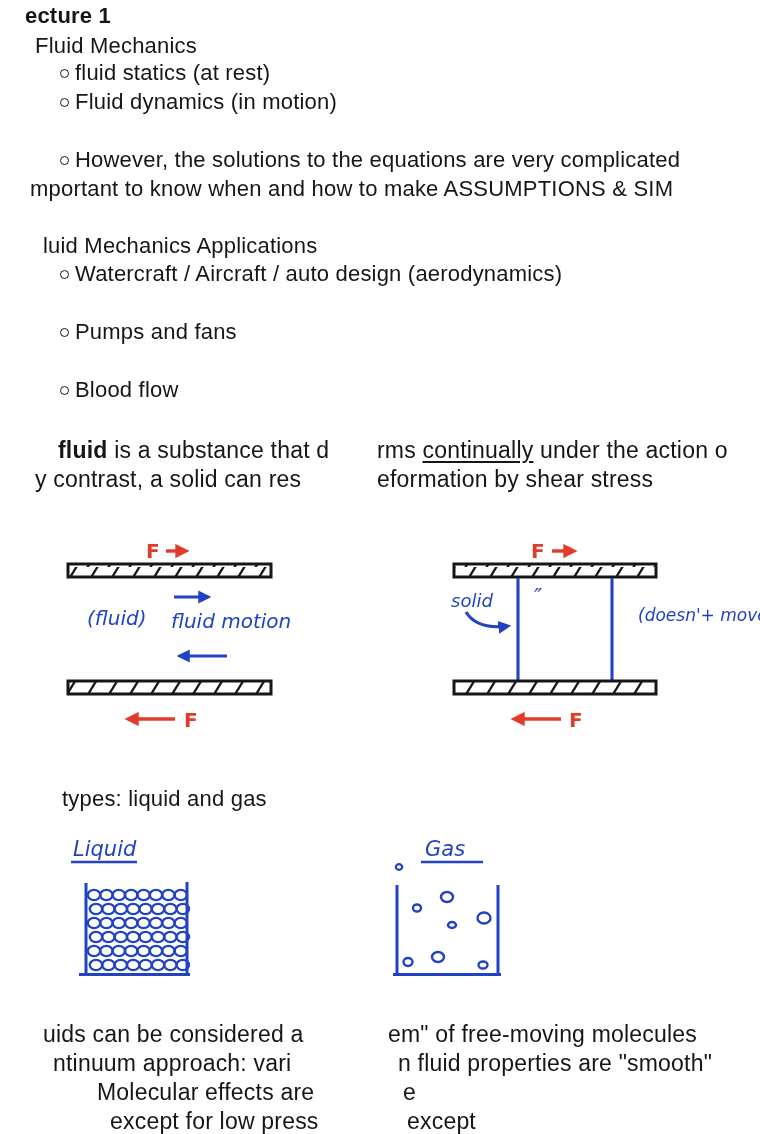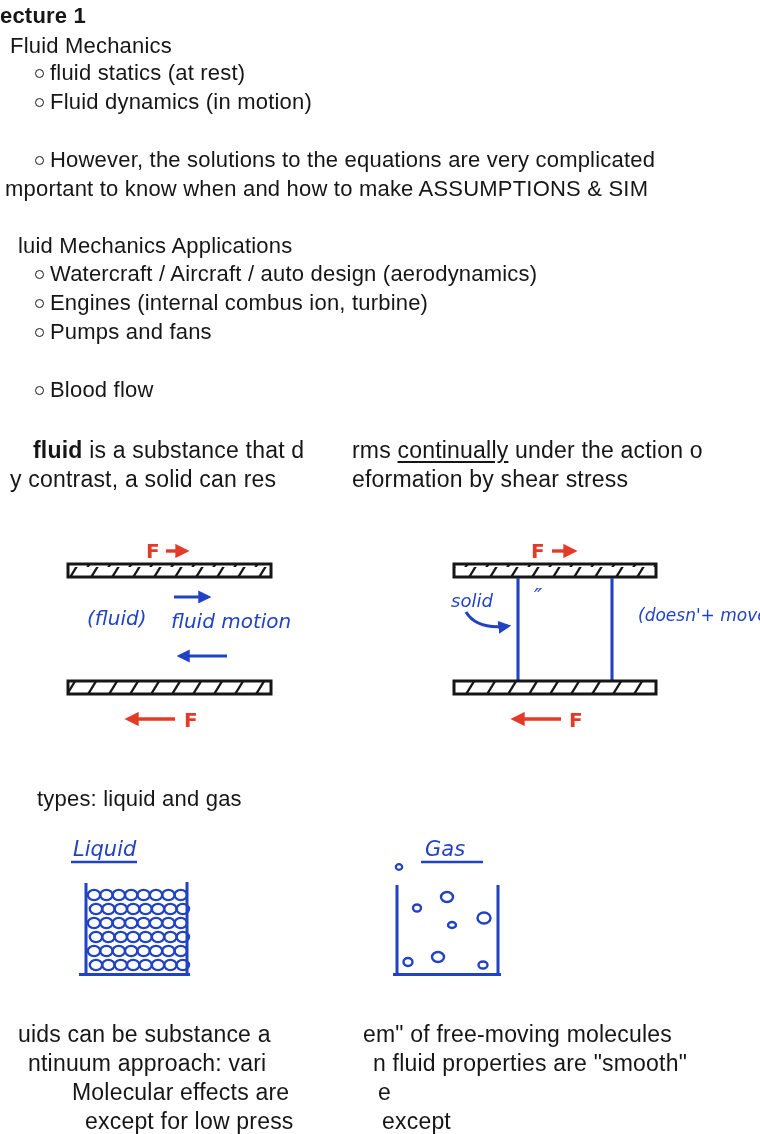--- a/index.html
+++ b/index.html
@@ -1,20 +1,20 @@
 <!DOCTYPE html>
 <html style="--ink: #161616; --red: #e23b2a; --blue: #2143c3;"><head>
 <meta charset="utf-8">
 <style>
   html,body{margin:0;padding:0;background:#fff;}
   .page{
     position:relative;width:760px;height:1134px;background:#ffffff;
     overflow:hidden;font-family:"Liberation Sans",sans-serif;color:var(--ink,#161616);
   }
-  .t{position:absolute;font-size:22px;line-height:25px;white-space:pre;letter-spacing:.2px;}
+  .t{position:absolute;font-size:22px;line-height:25px;white-space:pre;letter-spacing:.2px;padding-left:25px;}
   .big{font-size:23px;}
   .bold{font-weight:bold;}
   .u{text-decoration:underline;text-underline-offset:3px;}
   .ring{
     display:inline-block;width:7px;height:7px;border:1.8px solid var(--ink,#161616);
     border-radius:50%;margin-right:6px;vertical-align:2px;
   }
   svg{position:absolute;left:0;overflow:visible;}
   .plate{fill:url(#hatch);stroke:var(--ink,#161616);stroke-width:3;}
   .red-ln{stroke:var(--red,#e23b2a);stroke-width:3.4;fill:none;}
@@ -32,21 +32,20 @@
 
   <div class="t bold" style="top:3px;left:0">ecture 1</div>
   <div class="t" style="top:33px;left:10px">Fluid Mechanics</div>
   <div class="t" style="top:89px;left:35px"><span class="ring"></span><span>Fluid dynamics (in motion)</span></div>
   <div class="t" style="top:60px;left:35px"><span class="ring"></span><span>fluid statics (at rest)</span></div>
   <div class="t" style="top:147px;left:35px"><span class="ring"></span><span>However, the solutions to the equations are very complicated</span></div>
   <div class="t" style="top:176px;left:5px">mportant to know when and how to make ASSUMPTIONS &amp; SIM</div>
 
   <div class="t" style="top:233px;left:18px">luid Mechanics Applications</div>
   <div class="t" style="top:261px;left:35px"><span class="ring"></span><span>Watercraft / Aircraft / auto design (aerodynamics)</span></div>
-  <div class="t" style="top:290px;left:35px"><span class="ring"></span><span>Engines (internal combus ion, turbine)</span></div>
   <div class="t" style="top:319px;left:35px"><span class="ring"></span><span>Pumps and fans</span></div>
   <div class="t" style="top:377px;left:35px"><span class="ring"></span><span>Blood flow</span></div>
 
   <div class="t big" style="top:438px;left:33px"><span class="bold">fluid</span><span> is a substance that d</span></div>
   <div class="t big" style="top:438px;left:352px"><span>rms </span><span class="u">continually</span><span> under the action o</span></div>
   <div class="t big" style="top:467px;left:10px">y contrast, a solid can res</div>
   <div class="t big" style="top:467px;left:352px">eformation by shear stress</div>
 
   <svg style="top:535px" width="760" height="205" viewBox="0 0 760 205">
     <defs>
@@ -152,21 +151,21 @@
       <ellipse cx="447" cy="77" rx="6" ry="5"></ellipse>
       <ellipse cx="417" cy="88" rx="4" ry="3.5"></ellipse>
       <ellipse cx="484" cy="98" rx="6.5" ry="5.5"></ellipse>
       <ellipse cx="452" cy="105" rx="4" ry="3"></ellipse>
       <ellipse cx="438" cy="137" rx="6" ry="5"></ellipse>
       <ellipse cx="408" cy="142" rx="4.5" ry="4"></ellipse>
       <ellipse cx="483" cy="145" rx="4.5" ry="3.5"></ellipse>
     </g>
   </svg>
 
-  <div class="t big" style="top:1022px;left:18px">uids can be substance a</div>
+  <div class="t big" style="top:1022px;left:18px">uids can be considered a</div>
   <div class="t big" style="top:1022px;left:363px">em" of free-moving molecules</div>
   <div class="t big" style="top:1051px;left:28px">ntinuum approach: vari</div>
   <div class="t big" style="top:1051px;left:373px">n fluid properties are "smooth"</div>
   <div class="t big" style="top:1080px;left:72px">Molecular effects are</div>
   <div class="t big" style="top:1080px;left:378px">e</div>
   <div class="t big" style="top:1109px;left:85px">except for low press</div>
   <div class="t big" style="top:1109px;left:382px">except</div>
 
 </div>
 

